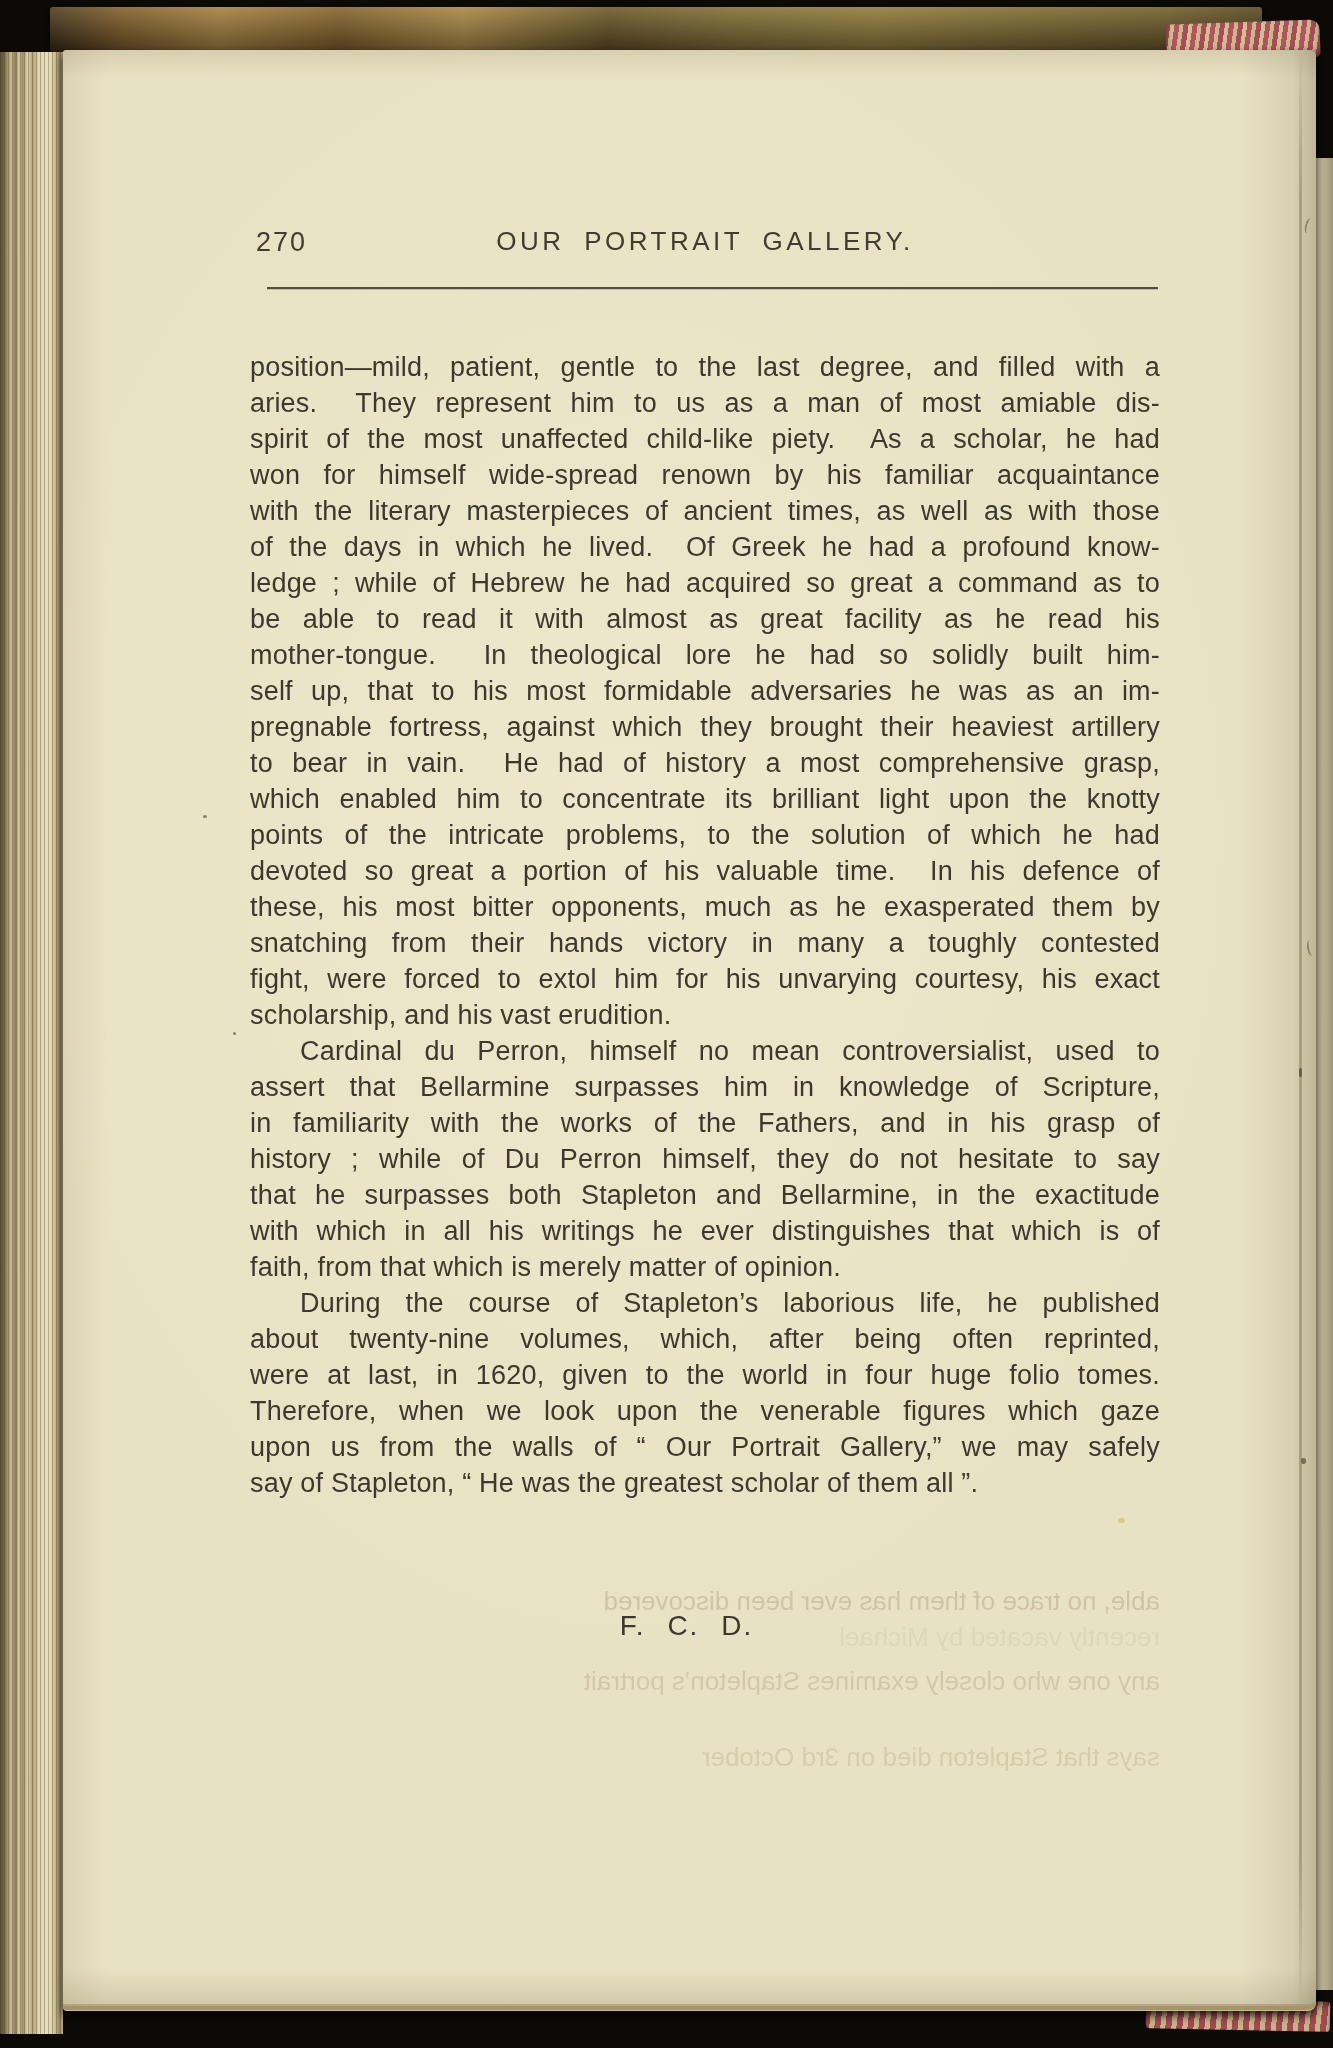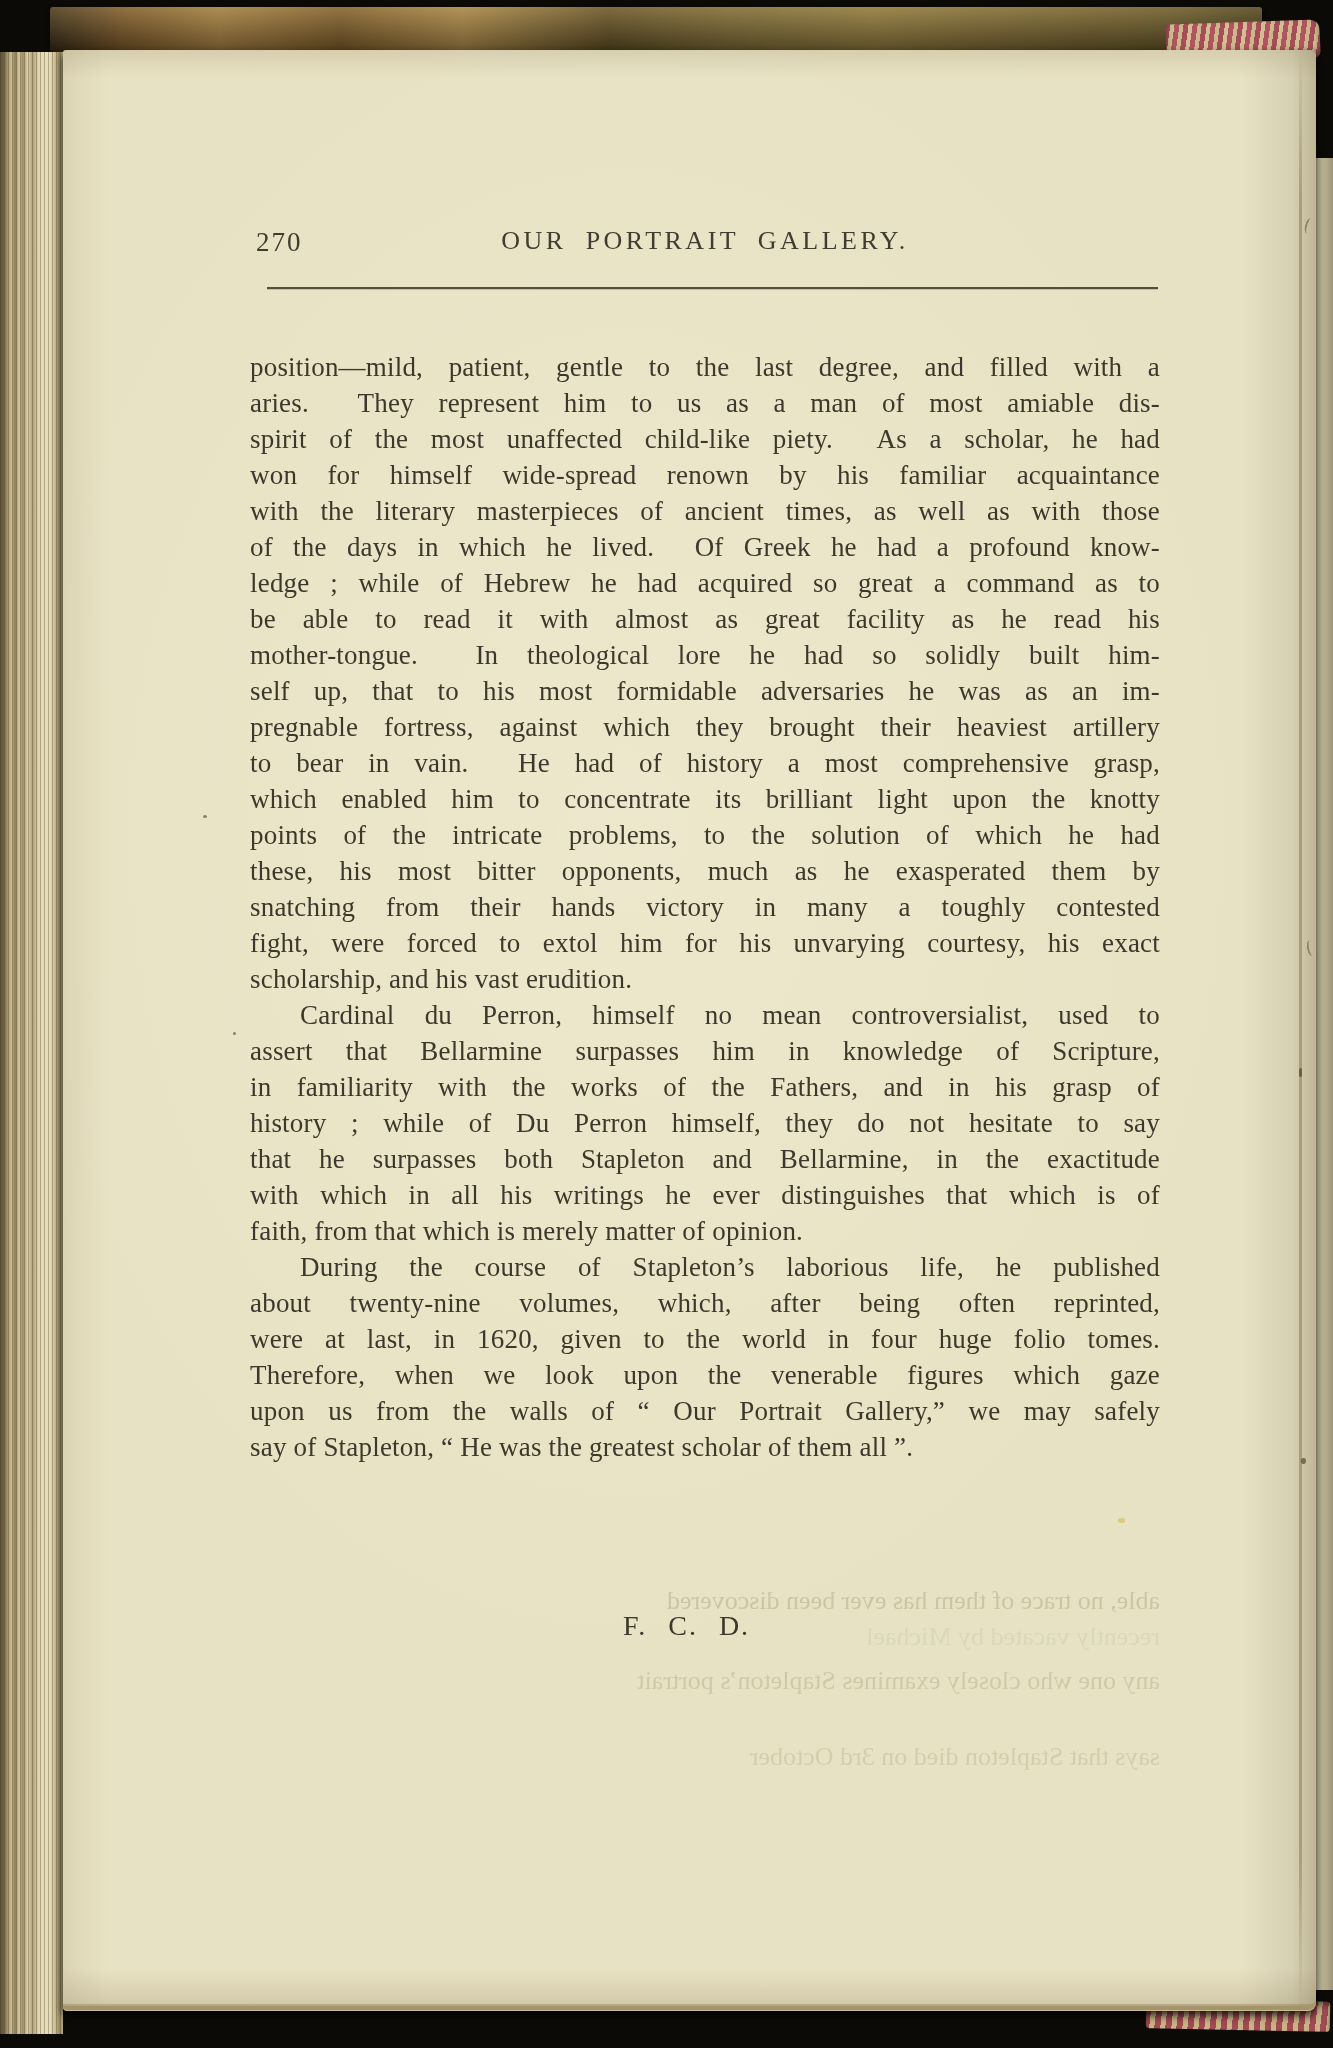--- a/index.html
+++ b/index.html
@@ -1,17 +1,17 @@
 <!DOCTYPE html>
 <html><head>
 <meta charset="utf-8">
 <style>
   html,body{margin:0;padding:0;background:#0c0a07;}
   .stage{position:relative;width:1333px;height:2048px;background:#0c0a07;overflow:hidden;
-         font-family:Liberation Serif, serif;}
+         font-family:Liberation Sans, sans-serif;}
   
   .leather-band{position:absolute;left:50px;top:7px;width:1212px;height:45px;border-radius:3px;
     background:linear-gradient(180deg,rgba(255,230,160,.25),rgba(0,0,0,.3)),
       linear-gradient(90deg,#2e2212 0,#6b4b22 6%,#93713a 14%,#6e4f23 24%,#9a7a41 34%,#53431f 46%,
       #6b5c2e 56%,#7d6a35 68%,#6a592b 80%,#584a22 92%,#3a3215 100%);
     box-shadow:0 3px 5px rgba(0,0,0,.65);}
   .headband{position:absolute;left:1166px;top:22px;width:154px;height:38px;transform:rotate(-2deg);
     border-radius:4px 10px 6px 4px;
     background:repeating-linear-gradient(100deg,#a54e58 0 5px,#d3bd92 5px 9px,#b05560 9px 14px,#cdb68b 14px 18px);
     box-shadow:inset 0 -5px 7px rgba(0,0,0,.45);}
@@ -104,20 +104,21 @@
         <div class="bline">with the literary masterpieces of ancient times, as well as with those</div>
         <div class="bline">of the days in which he lived.&nbsp; Of Greek he had a profound know-</div>
         <div class="bline">ledge ; while of Hebrew he had acquired so great a command as to</div>
         <div class="bline">be able to read it with almost as great facility as he read his</div>
         <div class="bline">mother-tongue.&nbsp; In theological lore he had so solidly built him-</div>
         <div class="bline">self up, that to his most formidable adversaries he was as an im-</div>
         <div class="bline">pregnable fortress, against which they brought their heaviest artillery</div>
         <div class="bline">to bear in vain.&nbsp; He had of history a most comprehensive grasp,</div>
         <div class="bline">which enabled him to concentrate its brilliant light upon the knotty</div>
         <div class="bline">points of the intricate problems, to the solution of which he had</div>
+        <div class="bline">devoted so great a portion of his valuable time.&nbsp; In his defence of</div>
         <div class="bline">these, his most bitter opponents, much as he exasperated them by</div>
         <div class="bline">snatching from their hands victory in many a toughly contested</div>
         <div class="bline">fight, were forced to extol him for his unvarying courtesy, his exact</div>
         <div class="bline endline">scholarship, and his vast erudition.</div>
         <div class="bline indent">Cardinal du Perron, himself no mean controversialist, used to</div>
         <div class="bline">assert that Bellarmine surpasses him in knowledge of Scripture,</div>
         <div class="bline">in familiarity with the works of the Fathers, and in his grasp of</div>
         <div class="bline">history ; while of Du Perron himself, they do not hesitate to say</div>
         <div class="bline">that he surpasses both Stapleton and Bellarmine, in the exactitude</div>
         <div class="bline">with which in all his writings he ever distinguishes that which is of</div>

